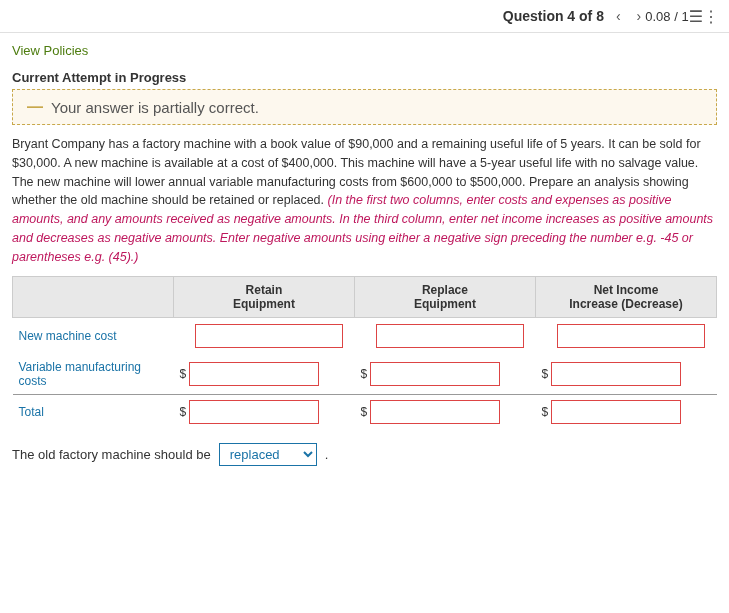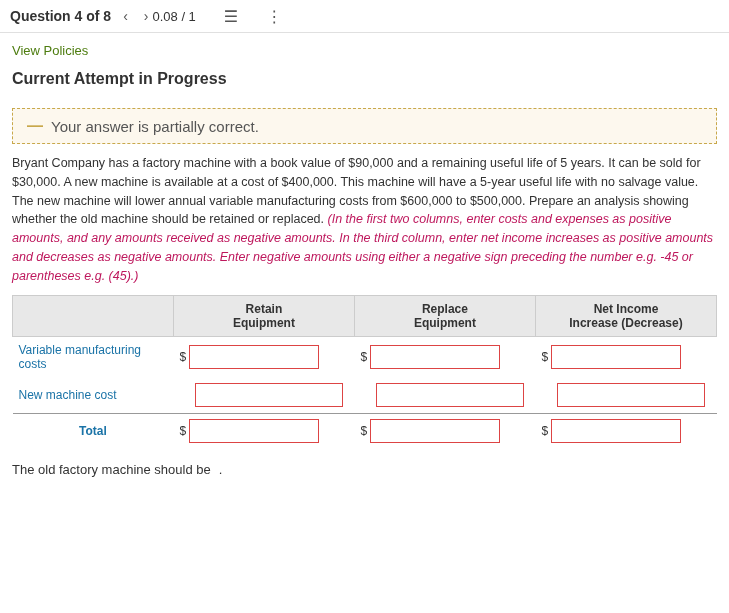--- a/index.html
+++ b/index.html
@@ -9,21 +9,21 @@
       color: #333;
       background: #fff;
       width: 729px;
       min-height: 613px;
       padding: 0;
     }
 
     
     .top-bar {
       display: flex;
-      justify-content: flex-start;
+      justify-content: flex-end;
       align-items: center;
       padding: 6px 10px;
       border-bottom: 1px solid #e0e0e0;
     }
     .top-bar-left {
       display: flex;
       align-items: center;
       gap: 8px;
     }
     .question-label {
@@ -35,21 +35,21 @@
       cursor: pointer;
       color: #555;
       font-size: 14px;
       background: none;
       border: none;
       padding: 2px 4px;
     }
     .top-bar-right {
       display: flex;
       align-items: center;
-      gap: 28px;
+      gap: 0;
       color: #333;
       font-size: 13px;
     }
     .score-display {
       font-size: 13px;
     }
     .icon-btn {
       cursor: pointer;
       color: #555;
       font-size: 16px;
@@ -69,22 +69,22 @@
       cursor: pointer;
       font-size: 13px;
       padding: 2px 0;
       display: block;
       text-decoration: none;
     }
 
     .current-attempt {
       font-weight: bold;
       margin-top: 10px;
-      margin-bottom: 20px;
-      font-size: 16px;
+      margin-bottom: 4px;
+      font-size: 13px;
     }
 
     
     .notice-box {
       border: 1px dashed #c8a84b;
       background: #fdf8ee;
       padding: 8px 14px;
       margin-bottom: 10px;
       display: flex;
       align-items: center;
@@ -193,22 +193,21 @@
     
     .analysis-table tr.data-row td {
       padding: 6px 6px;
     }
     .total-row td {
       border-top: 1px solid #999;
       padding: 5px 6px;
     }
     .total-row td.row-label {
       color: #1a73a7;
-      font-weight: bold;
-      text-align: center;
+      font-weight: normal;
     }
   </style>
 </head>
 <body>
 
 <div class="top-bar">
   <div class="top-bar-left">
     <span class="question-label">Question 4 of 8</span>
     <button class="nav-arrow">‹</button>
     <button class="nav-arrow">›</button>
@@ -241,56 +240,56 @@
       <tr>
         <th class="blank-col"></th>
         <th>Retain<br>Equipment</th>
         <th>Replace<br>Equipment</th>
         <th>Net Income<br>Increase (Decrease)</th>
       </tr>
     </thead>
     <tbody>
 
       <tr class="data-row">
-        <td class="row-label">Variable manufacturing<br>costs</td>
-        <td class="input-cell">
-          <div class="input-wrapper">
-            <span class="dollar-sign">$</span>
-            <input type="text" class="table-input" value="" style="">
-          </div>
-        </td>
-        <td class="input-cell">
-          <div class="input-wrapper">
-            <span class="dollar-sign">$</span>
-            <input type="text" class="table-input" value="" style="">
-          </div>
-        </td>
-        <td class="input-cell">
-          <div class="input-wrapper">
-            <span class="dollar-sign">$</span>
-            <input type="text" class="table-input" value="" style="">
-          </div>
-        </td>
-      </tr>
-
-      <tr class="data-row">
         <td class="row-label">New machine cost</td>
         <td class="input-cell">
           <div class="input-wrapper" style="padding-left:16px;">
             <input type="text" class="table-input no-dollar" value="" style="">
           </div>
         </td>
         <td class="input-cell">
           <div class="input-wrapper" style="padding-left:16px;">
             <input type="text" class="table-input no-dollar" value="" style="">
           </div>
         </td>
         <td class="input-cell">
           <div class="input-wrapper" style="padding-left:16px;">
             <input type="text" class="table-input no-dollar" value="" style="">
+          </div>
+        </td>
+      </tr>
+
+      <tr class="data-row">
+        <td class="row-label">Variable manufacturing<br>costs</td>
+        <td class="input-cell">
+          <div class="input-wrapper">
+            <span class="dollar-sign">$</span>
+            <input type="text" class="table-input" value="" style="">
+          </div>
+        </td>
+        <td class="input-cell">
+          <div class="input-wrapper">
+            <span class="dollar-sign">$</span>
+            <input type="text" class="table-input" value="" style="">
+          </div>
+        </td>
+        <td class="input-cell">
+          <div class="input-wrapper">
+            <span class="dollar-sign">$</span>
+            <input type="text" class="table-input" value="" style="">
           </div>
         </td>
       </tr>
 
 
       <tr class="total-row">
         <td class="row-label">Total</td>
         <td class="input-cell">
           <div class="input-wrapper">
             <span class="dollar-sign">$</span>
@@ -308,16 +307,20 @@
             <span class="dollar-sign">$</span>
             <input type="text" class="table-input" value="" style="">
           </div>
         </td>
       </tr>
     </tbody>
   </table>
 
   <div class="footer-row">
     <span class="footer-label">The old factory machine should be</span>
+    <select class="replaced-select">
+      <option value="retained">retained</option>
+      <option value="replaced" selected="">replaced</option>
+    </select>
     <span class="footer-period">.</span>
   </div>
 
 </div>
 
 </body></html>

